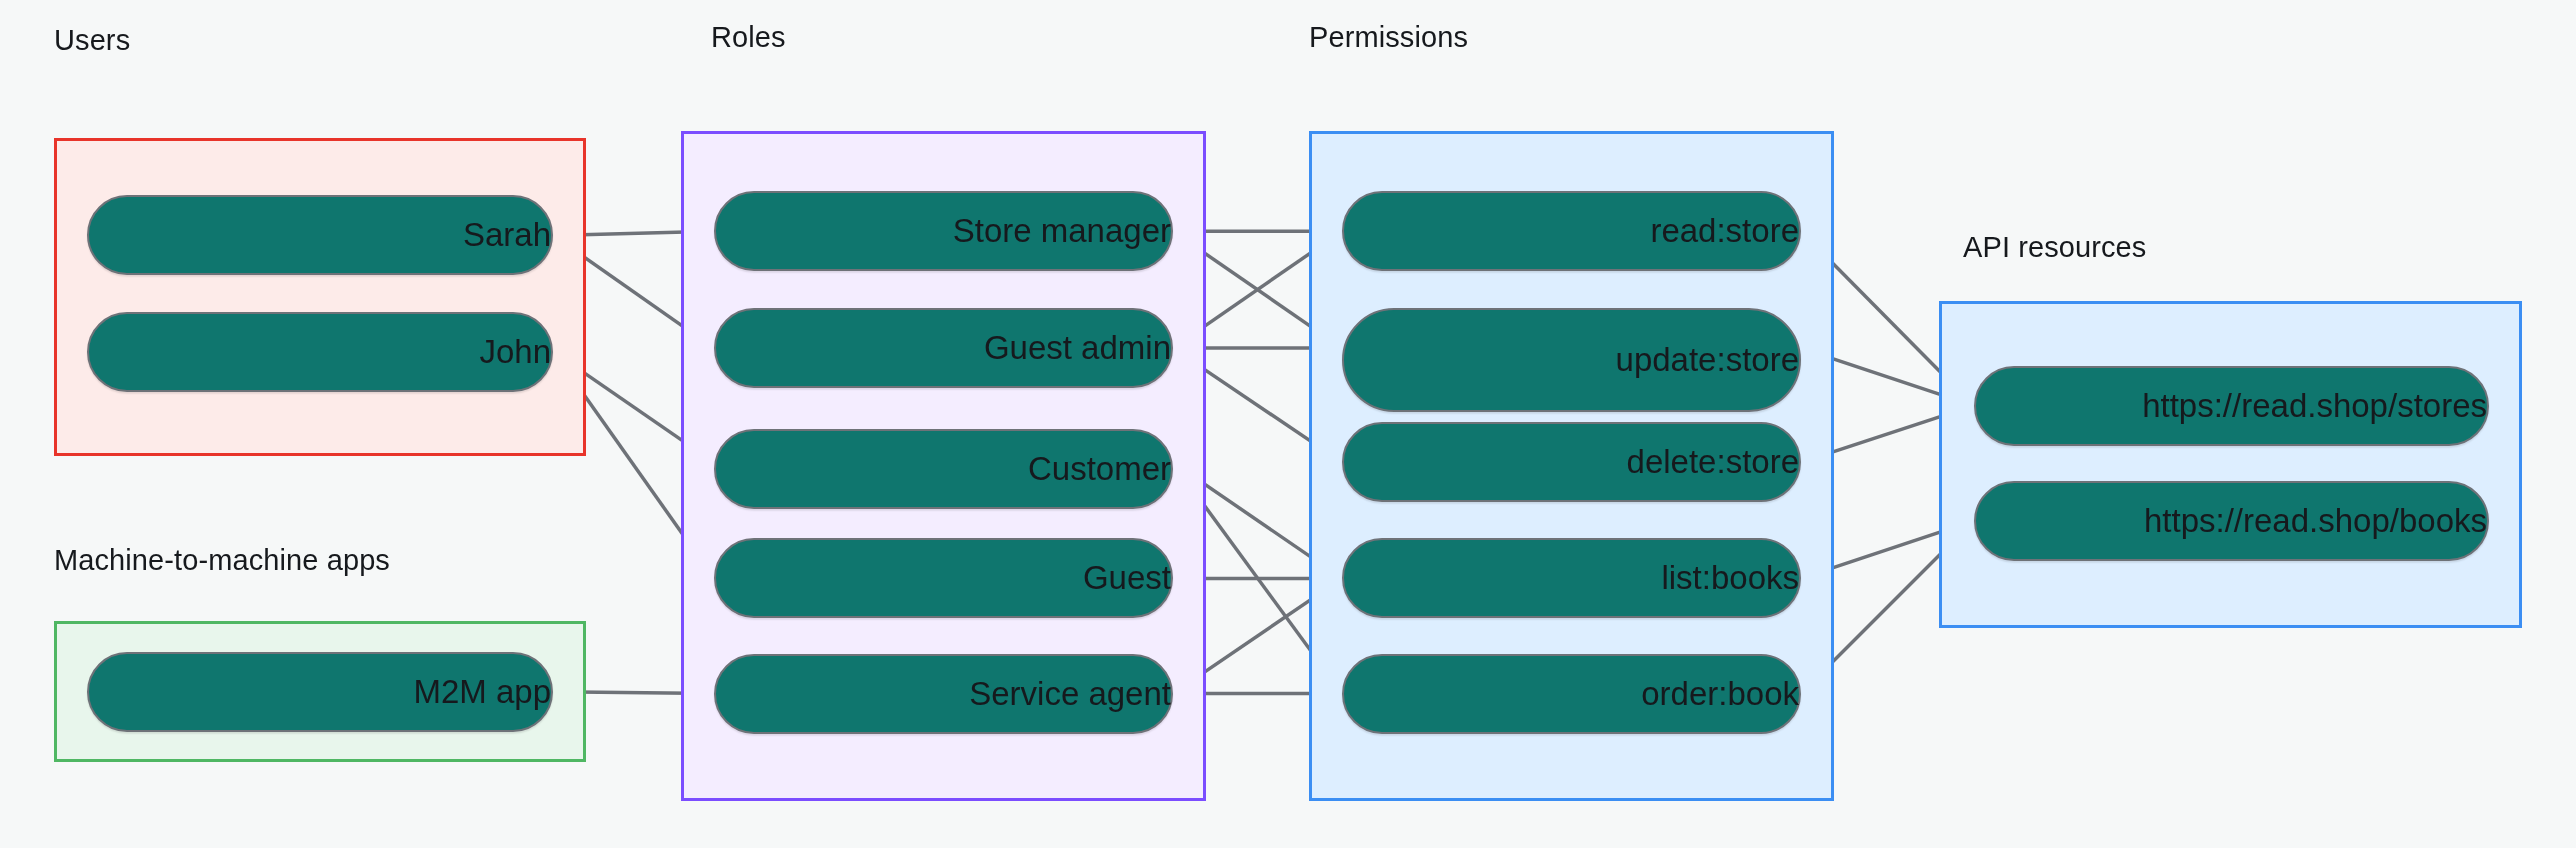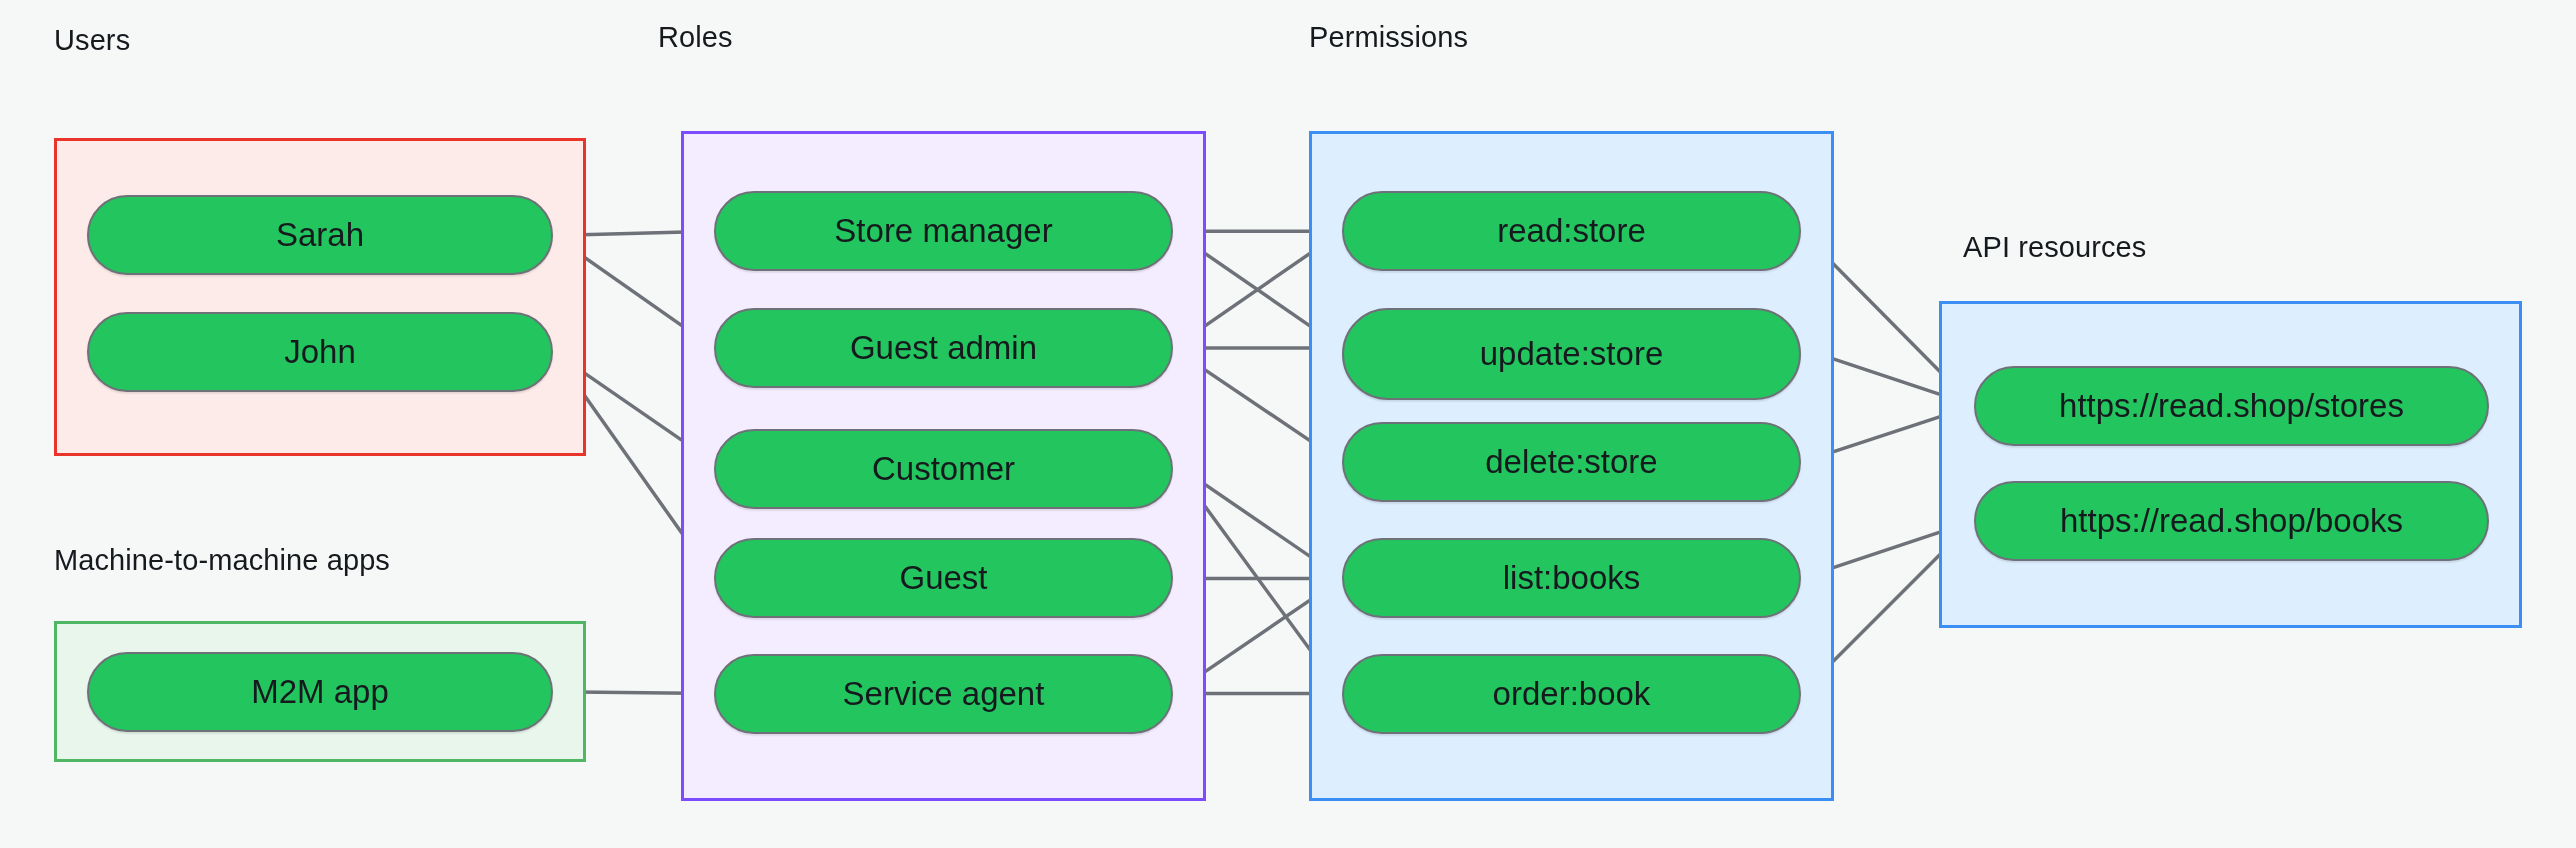--- a/index.html
+++ b/index.html
@@ -19,27 +19,27 @@
     letter-spacing:0.1px;
   }
   .group-box{
     position:absolute;
     border-style:solid;
     border-width:3.5px;
     box-sizing:border-box;
   }
   .node{
     position:absolute;
-    background:#22c55e;
+    background:#0f766e;
     border:2.6px solid #6e7278;
     border-radius:872px;
     box-sizing:border-box;
     display:flex;
     align-items:center;
-    justify-content:center;
+    justify-content:flex-end;
     font-size:33px;
     color:#16191d;
     white-space:nowrap;
     box-shadow:0 1.7px 1.7px rgba(0,0,0,.10);
   }
 </style>
 </head>
 <body>
 
 <div id="stage">
@@ -84,21 +84,21 @@
         <span>Sarah</span>
       </div>
       <div class="node" style="left: 87px; top: 312px; width: 466px; height: 80px;">
         <span>John</span>
       </div>
       <div class="group-title" style="left: 54px; top: 544px;">Machine-to-machine apps</div>
       <div class="group-box" style="left: 54px; top: 621px; width: 532px; height: 141px; border-color: rgb(79, 183, 99); background: rgb(232, 246, 236);"></div>
       <div class="node" style="left: 87px; top: 652px; width: 466px; height: 80px;">
         <span>M2M app</span>
       </div>
-      <div class="group-title" style="left: 658px; top: 21px;">Roles</div>
+      <div class="group-title" style="left: 711px; top: 21px;">Roles</div>
       <div class="group-box" style="left: 681px; top: 131px; width: 525px; height: 670px; border-color: rgb(123, 77, 255); background: rgb(244, 237, 255);"></div>
       <div class="node" style="left: 714px; top: 191px; width: 459px; height: 80px;">
         <span>Store manager</span>
       </div>
       <div class="node" style="left: 714px; top: 308px; width: 459px; height: 80px;">
         <span>Guest admin</span>
       </div>
       <div class="node" style="left: 714px; top: 429px; width: 459px; height: 80px;">
         <span>Customer</span>
       </div>
@@ -106,21 +106,21 @@
         <span>Guest</span>
       </div>
       <div class="node" style="left: 714px; top: 654px; width: 459px; height: 80px;">
         <span>Service agent</span>
       </div>
       <div class="group-title" style="left: 1309px; top: 21px;">Permissions</div>
       <div class="group-box" style="left: 1309px; top: 131px; width: 525px; height: 670px; border-color: rgb(59, 142, 243); background: rgb(221, 238, 255);"></div>
       <div class="node" style="left: 1342px; top: 191px; width: 459px; height: 80px;">
         <span>read:store</span>
       </div>
-      <div class="node" style="left: 1342px; top: 308px; width: 459px; height: 92px;">
+      <div class="node" style="left: 1342px; top: 308px; width: 459px; height: 104px;">
         <span>update:store</span>
       </div>
       <div class="node" style="left: 1342px; top: 422px; width: 459px; height: 80px;">
         <span>delete:store</span>
       </div>
       <div class="node" style="left: 1342px; top: 538px; width: 459px; height: 80px;">
         <span>list:books</span>
       </div>
       <div class="node" style="left: 1342px; top: 654px; width: 459px; height: 80px;">
         <span>order:book</span>

